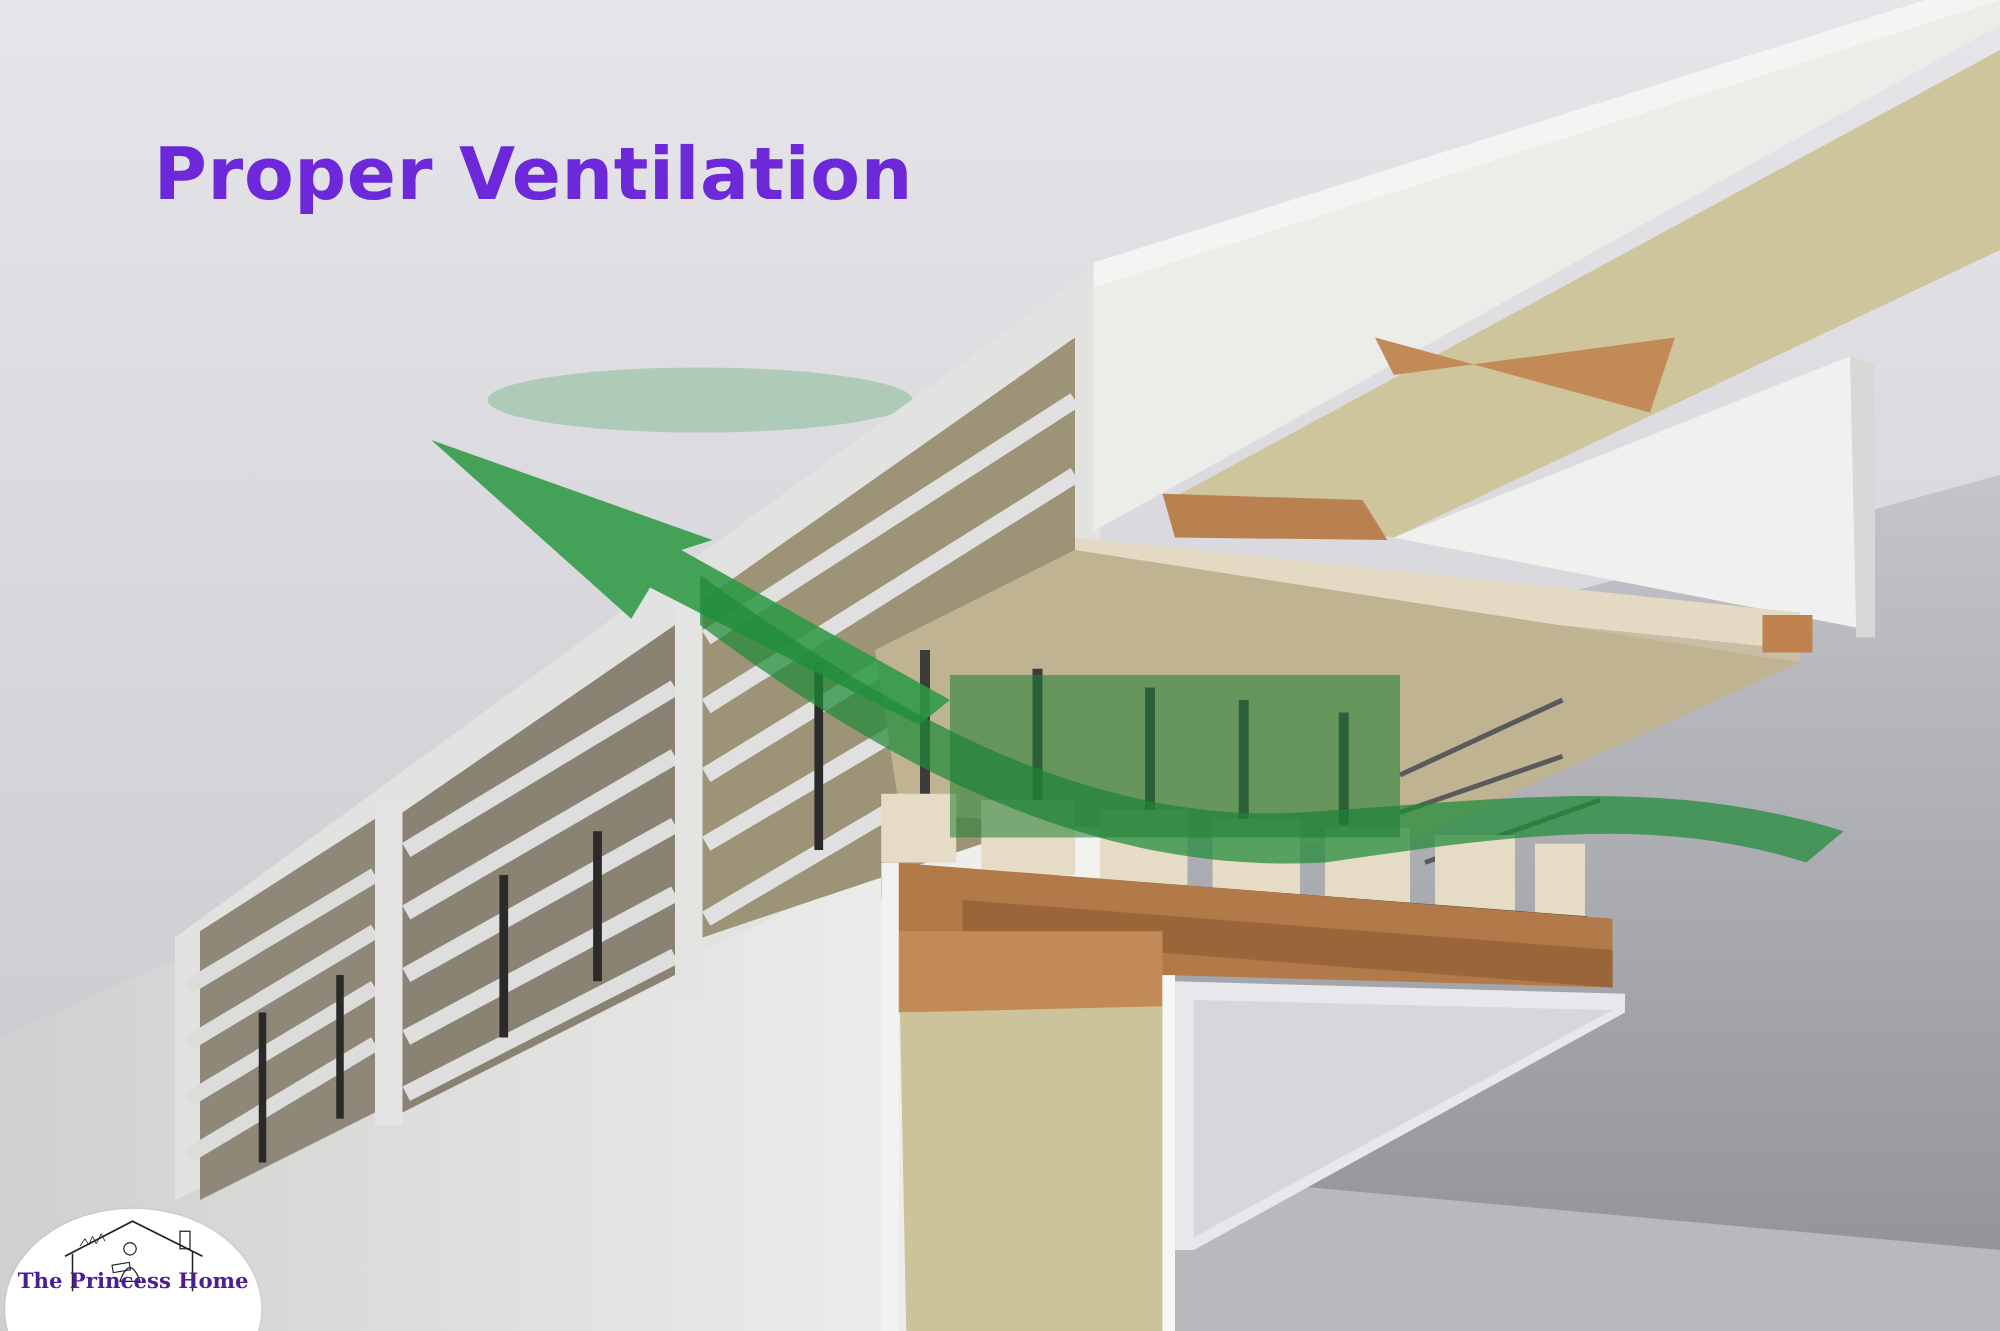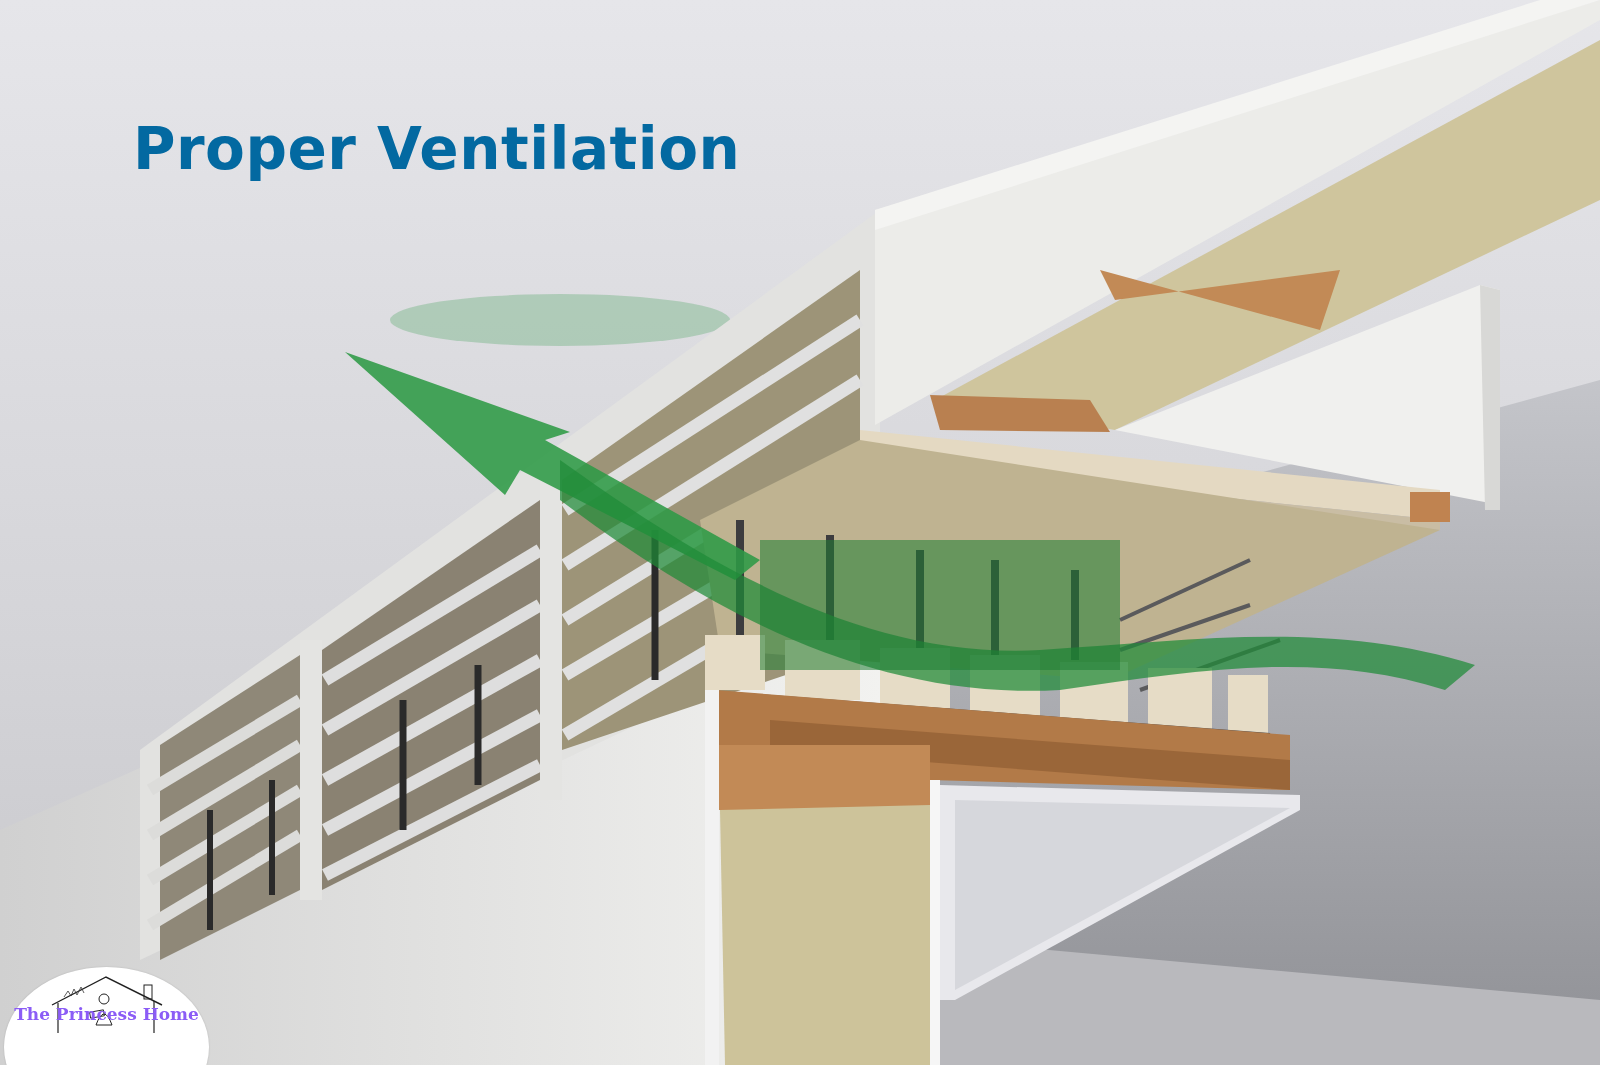--- a/index.html
+++ b/index.html
@@ -7,33 +7,33 @@
       width: 1600px; height: 1065px; overflow: hidden;
       background: #d9d9dc;
       font-family: "Liberation Sans", sans-serif;
       position: relative;
     }
     .stage { position: absolute; left: 0; top: 0; width: 1600px; height: 1065px; }
     .title {
       position: absolute; left: 123px; top: 110px;
       font-family: "DejaVu Sans", sans-serif;
       font-weight: bold; font-size: 58px; letter-spacing: 0.5px;
-      color: #0369a1; margin: 10px; line-height: 1;
+      color: #6d28d9; margin: 0; line-height: 1;
     }
     .logo {
       position: absolute; left: 4px; top: 967px; width: 205px; height: 160px;
       border-radius: 50%; background: #ffffff;
       box-shadow: 0 0 2px rgba(0,0,0,0.15);
     }
     .logo svg { position: absolute; left: 40px; top: 8px; }
     .logo-text {
-      position: absolute; left: 0; width: 205px; top: 37px;
+      position: absolute; left: 0; width: 205px; top: 48px;
       text-align: center;
       font-family: "DejaVu Serif", serif; font-weight: bold;
-      font-size: 17px; color: #8b5cf6; white-space: nowrap;
+      font-size: 17px; color: #4c1d95; white-space: nowrap;
     }
   </style>
 </head>
 <body>
 
 <div class="stage">
   <svg width="1600" height="1065" viewBox="0 0 1600 1065" xmlns="http://www.w3.org/2000/svg">
     <defs>
       <linearGradient id="ceil" x1="0" y1="0" x2="0" y2="1">
         <stop offset="0" stop-color="#e6e6ea"></stop>

